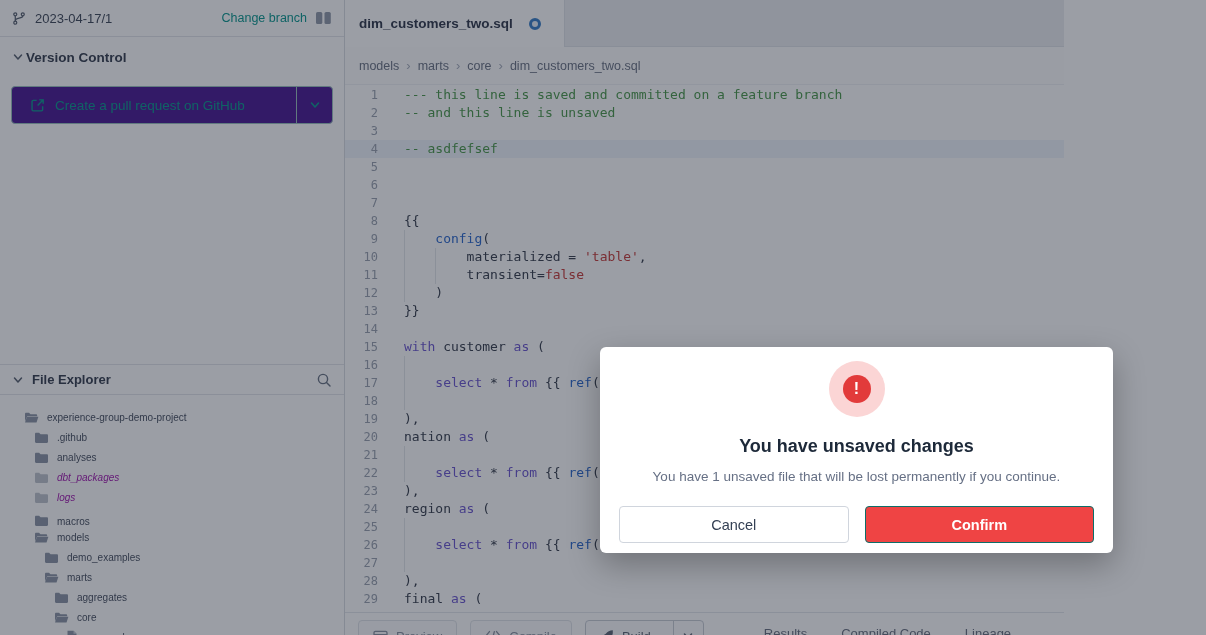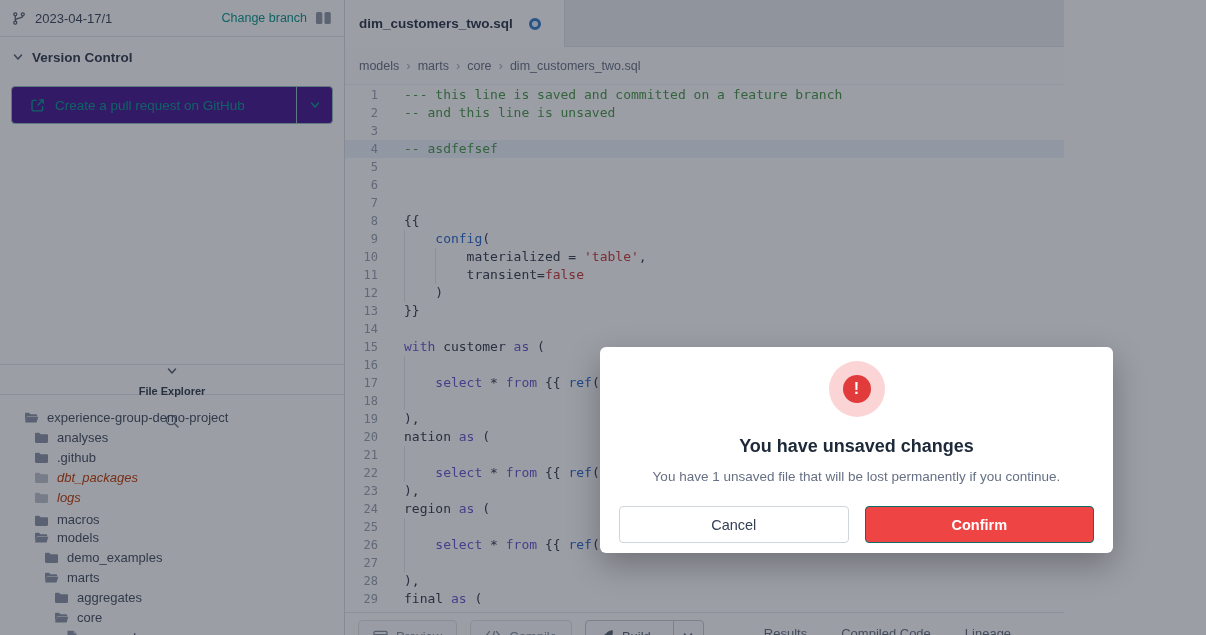--- a/index.html
+++ b/index.html
@@ -7,31 +7,31 @@
   body { font-family:"Liberation Sans",sans-serif; background:#fff; position:relative; color:#3b4250; }
 
   .app { display:flex; width:1064px; height:635px; overflow:hidden; }
 
   
   .sidebar { width:345px; min-width:345px; background:#fff; border-right:1px solid #d9dce2; display:flex; flex-direction:column; }
   .branch-row { height:37px; border-bottom:1px solid #e3e6ea; display:flex; align-items:center; padding:0 12px; gap:8px; }
   .branch-name { font-size:13px; color:#434c5c; }
   .spacer { flex:1; }
   .link-teal { font-size:12.5px; color:#0f9a91; cursor:pointer; }
-  .section-header { height:40px; display:flex; align-items:center; gap:8px; padding:0 12px; font-size:13.5px; font-weight:bold; color:#3a4252; }
+  .section-header { height:40px; display:flex; align-items:center; gap:2px; padding:0 12px; font-size:13.5px; font-weight:bold; color:#3a4252; }
   .chev { color:#5b6472; display:flex; }
   .pr-wrap { padding:9px 11px 12px 11px; }
   .pr-button { display:flex; width:100%; height:38px; border:1px solid #9cc2be; border-radius:4px; color:#0f9a91; overflow:hidden; cursor:pointer; background:#4c1d95; }
   .pr-main { flex:1; display:flex; align-items:center; gap:10px; padding:0 0 0 18px; font-size:13.5px; }
   .pr-caret { width:36px; border-left:1px solid #9cc2be; display:flex; align-items:center; justify-content:center; }
   .vc-body { flex:1; }
-  .fe-header { height:31px; border-top:1px solid #e3e6ea; border-bottom:1px solid #e3e6ea; display:flex; align-items:center; gap:8px; padding:0 12px; font-size:11px; font-weight:bold; color:#3a4252;flex-direction:column; }
+  .fe-header { height:31px; border-top:1px solid #e3e6ea; border-bottom:1px solid #e3e6ea; display:flex; align-items:center; gap:8px; padding:0 12px; font-size:13px; font-weight:bold; color:#3a4252; }
   .tree { flex:1; overflow:hidden; padding-top:12px; }
-  .tree-row { height:20px; display:flex; align-items:center; gap:8px; font-size:13px; color:#4b5363; cursor:pointer; }
-  .tree-row.muted { color:#c2410c; font-style:italic; }
+  .tree-row { height:20px; display:flex; align-items:center; gap:8px; font-size:10px; color:#4b5363; cursor:pointer; }
+  .tree-row.muted { color:#a21caf; font-style:italic; }
   .tree-row.muted svg { opacity:.55; }
   .tree-icon { display:flex; width:15px; justify-content:center; color:#8d97a7; }
 
   
   .main { flex:1; display:flex; flex-direction:column; min-width:0; }
   .tabstrip { height:47px; background:#eceef1; position:relative; display:flex; }
   .tabstrip::after { content:''; position:absolute; left:0; right:0; bottom:0; height:1px; background:#e0e3e8; }
   .tab { position:relative; z-index:1; width:220px; background:#fff; border-right:1px solid #e0e3e8; display:flex; align-items:center; padding:0 14px; cursor:pointer; }
   .tab-label { font-size:13.5px; font-weight:bold; color:#343c4e; }
   .dot { width:12px; height:12px; border-radius:50%; border:3.5px solid #3c80c8; background:#e8f1fa; margin-left:16px; }
@@ -155,29 +155,29 @@
             </svg>
           </span>
           <span>experience-group-demo-project</span>
         </div>
         <div class="tree-row" style="padding-left: 34px;">
           <span class="tree-icon">
             <svg width="15" height="13" viewBox="0 0 16 14">
               <path d="M1 3.1c0-.7.5-1.2 1.2-1.2h3.2l1.6 1.7h6.8c.7 0 1.2.5 1.2 1.2v6.8c0 .7-.5 1.2-1.2 1.2H2.2A1.2 1.2 0 0 1 1 11.6z" fill="currentColor"></path>
             </svg>
           </span>
+          <span>.github</span>
+        </div>
+        <div class="tree-row" style="padding-left: 34px;">
+          <span class="tree-icon">
+            <svg width="15" height="13" viewBox="0 0 16 14">
+              <path d="M1 3.1c0-.7.5-1.2 1.2-1.2h3.2l1.6 1.7h6.8c.7 0 1.2.5 1.2 1.2v6.8c0 .7-.5 1.2-1.2 1.2H2.2A1.2 1.2 0 0 1 1 11.6z" fill="currentColor"></path>
+            </svg>
+          </span>
           <span>analyses</span>
-        </div>
-        <div class="tree-row" style="padding-left: 34px;">
-          <span class="tree-icon">
-            <svg width="15" height="13" viewBox="0 0 16 14">
-              <path d="M1 3.1c0-.7.5-1.2 1.2-1.2h3.2l1.6 1.7h6.8c.7 0 1.2.5 1.2 1.2v6.8c0 .7-.5 1.2-1.2 1.2H2.2A1.2 1.2 0 0 1 1 11.6z" fill="currentColor"></path>
-            </svg>
-          </span>
-          <span>.github</span>
         </div>
         <div class="tree-row muted" style="padding-left: 34px;">
           <span class="tree-icon">
             <svg width="15" height="13" viewBox="0 0 16 14">
               <path d="M1 3.1c0-.7.5-1.2 1.2-1.2h3.2l1.6 1.7h6.8c.7 0 1.2.5 1.2 1.2v6.8c0 .7-.5 1.2-1.2 1.2H2.2A1.2 1.2 0 0 1 1 11.6z" fill="currentColor"></path>
             </svg>
           </span>
           <span>dbt_packages</span>
         </div>
         <div class="tree-row muted" style="padding-left: 34px;">

